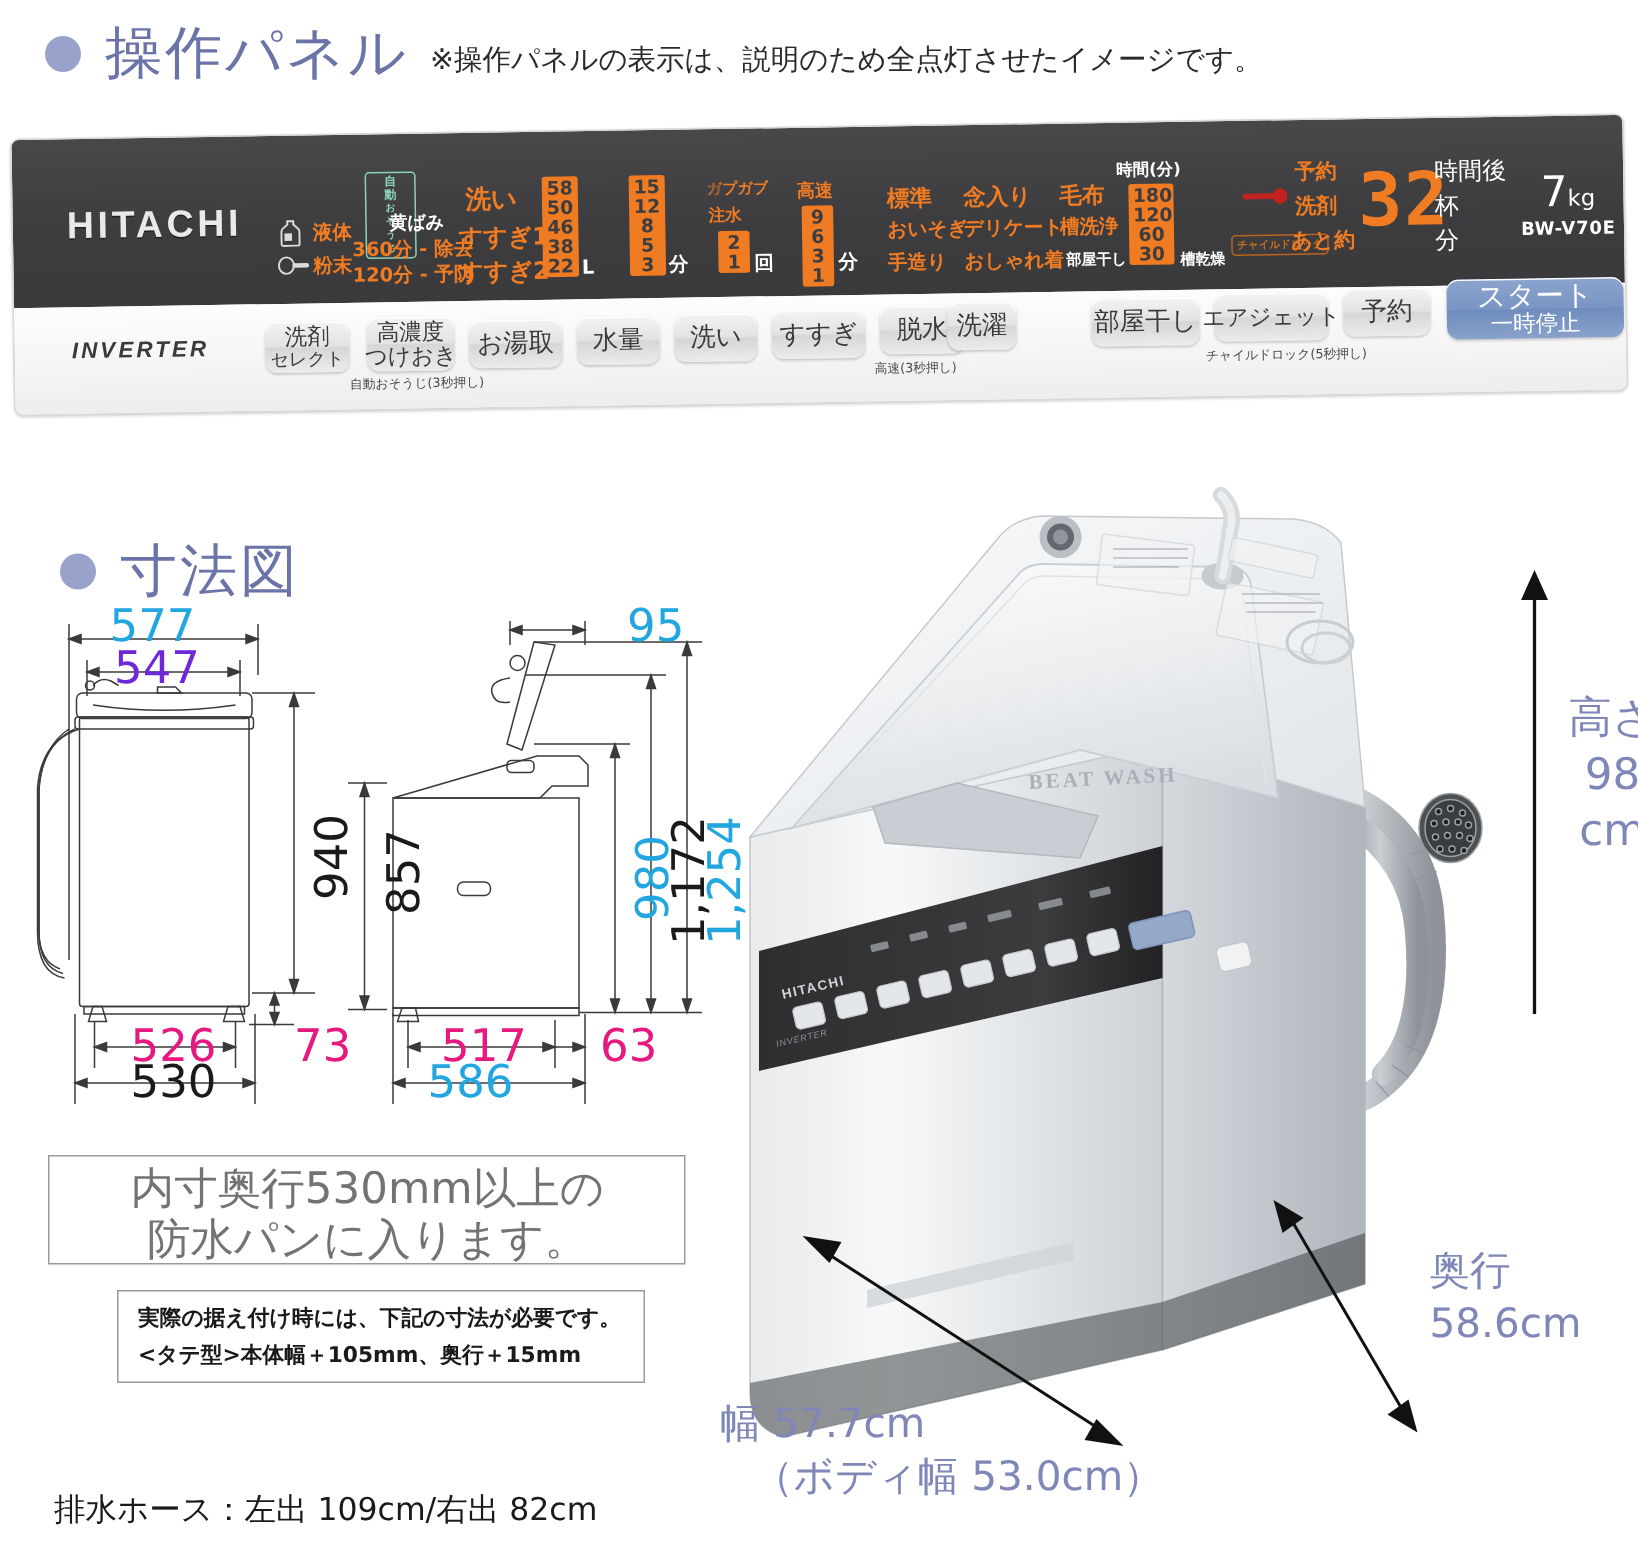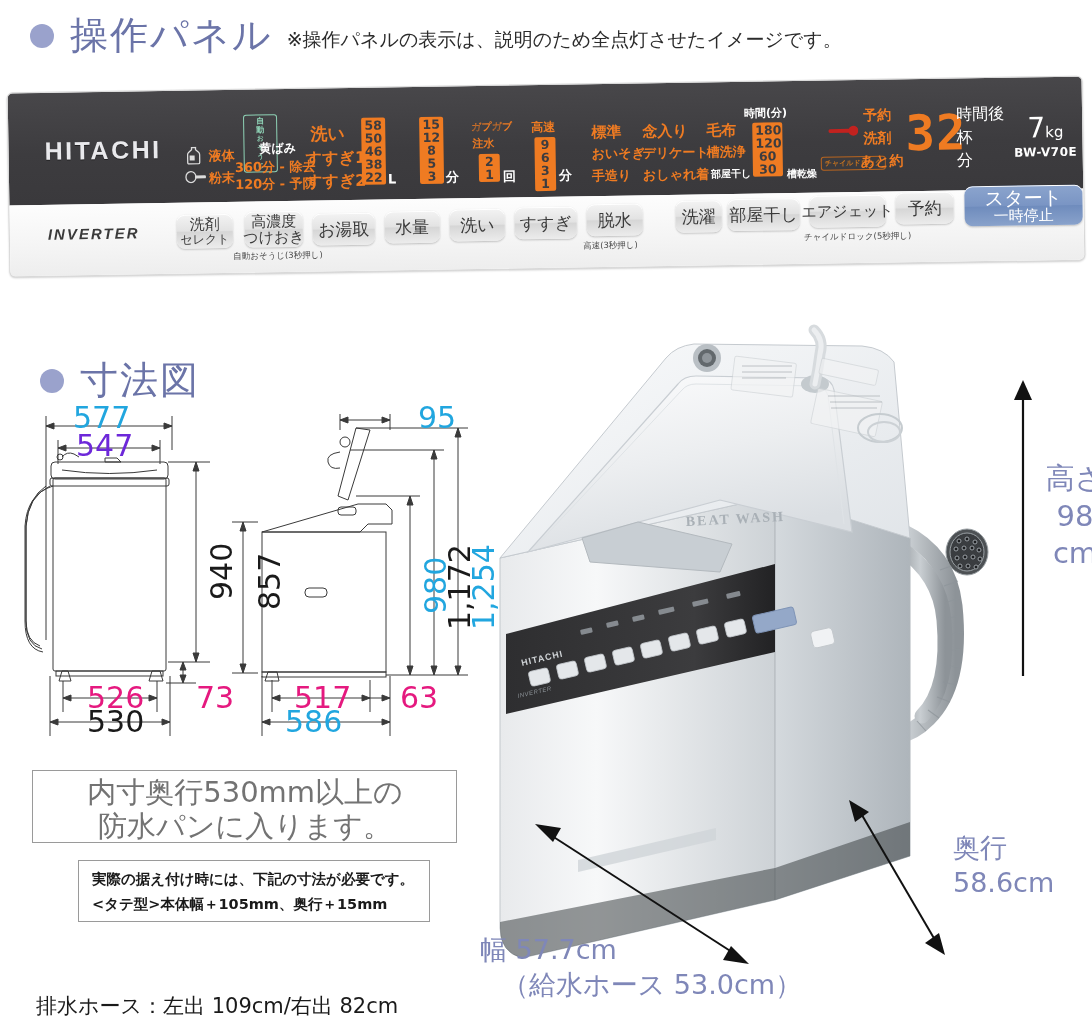--- a/index.html
+++ b/index.html
@@ -302,21 +302,21 @@
 
     <div class="btn" style="left:505px; top:122px; width:62px; height:32px;">
       <span>すすぎ</span>
     </div>
 
     <div class="btn" style="left:577px; top:120px; width:56px; height:32px;">
       <span>脱水</span>
     </div>
     <div class="sublabel" style="left:573px; top:156px;">高速(3秒押し)</div>
 
-    <div class="btn" style="left:666px; top:118px; width:46px; height:32px;">
+    <div class="btn" style="left:622px; top:118px; width:46px; height:32px;">
       <span>洗濯</span>
     </div>
 
     <div class="btn" style="left:718px; top:117px; width:72px; height:32px;">
       <span>部屋干し</span>
     </div>
 
     <div class="btn" style="left:800px; top:115px; width:76px; height:32px; font-size:15px;">
       <span>エアジェット</span>
     </div>
@@ -615,21 +615,21 @@
     <div>cm</div>
   </div>
 
   <svg width="270" height="170" viewBox="0 0 270 170" style="position:absolute; left:55px; top:510px;">
     <line x1="24" y1="24" x2="210" y2="144" stroke="#111" stroke-width="2"></line>
     <path d="M10 14 l26 4 l-8 14z" fill="#111"></path>
     <path d="M224 154 l-26 -4 l8 -14z" fill="#111"></path>
   </svg>
   <div class="photo-label" style="left:10px; top:632px; font-size:27px;">
     <div>幅 57.7cm</div>
-    <div style="margin-left:22px;">（給水ホース 53.0cm）</div>
+    <div style="margin-left:22px;">（ボディ幅 53.0cm）</div>
   </div>
 
   <svg width="140" height="180" viewBox="0 0 140 180" style="position:absolute; left:375px; top:500px;">
     <line x1="14" y1="10" x2="90" y2="140" stroke="#111" stroke-width="2"></line>
     <path d="M4 0 l20 12 l-14 10z" fill="#111"></path>
     <path d="M100 155 l-20 -12 l14 -10z" fill="#111"></path>
   </svg>
   <div class="photo-label" style="left:483px; top:530px; font-size:27px;">
     <div>奥行</div>
     <div>58.6cm</div>

